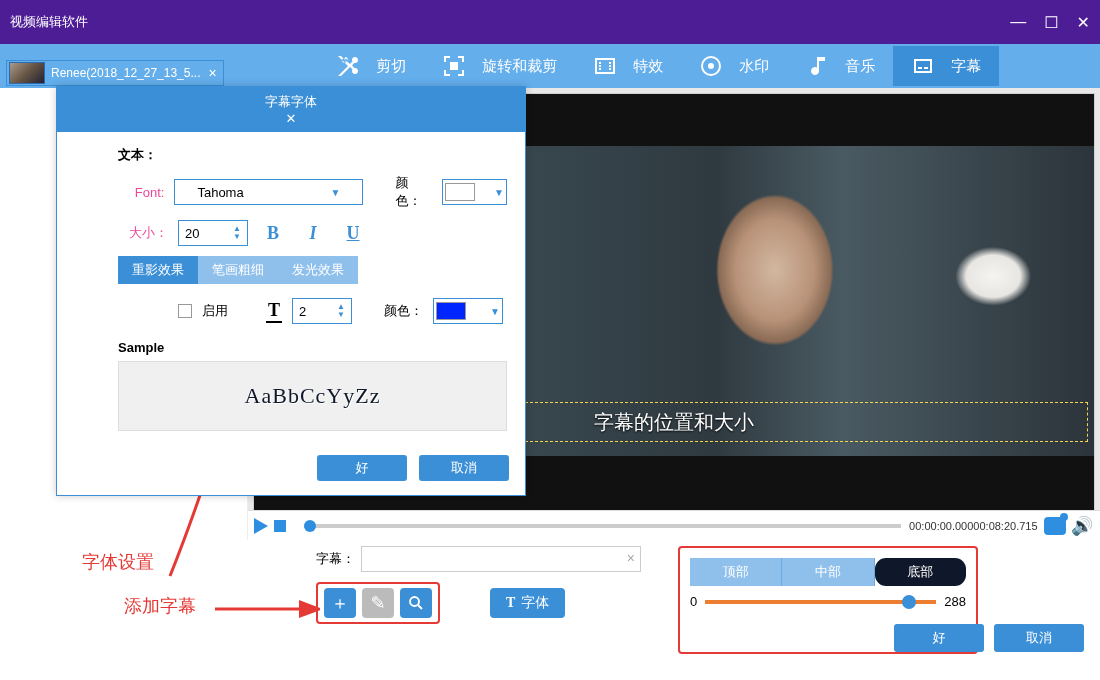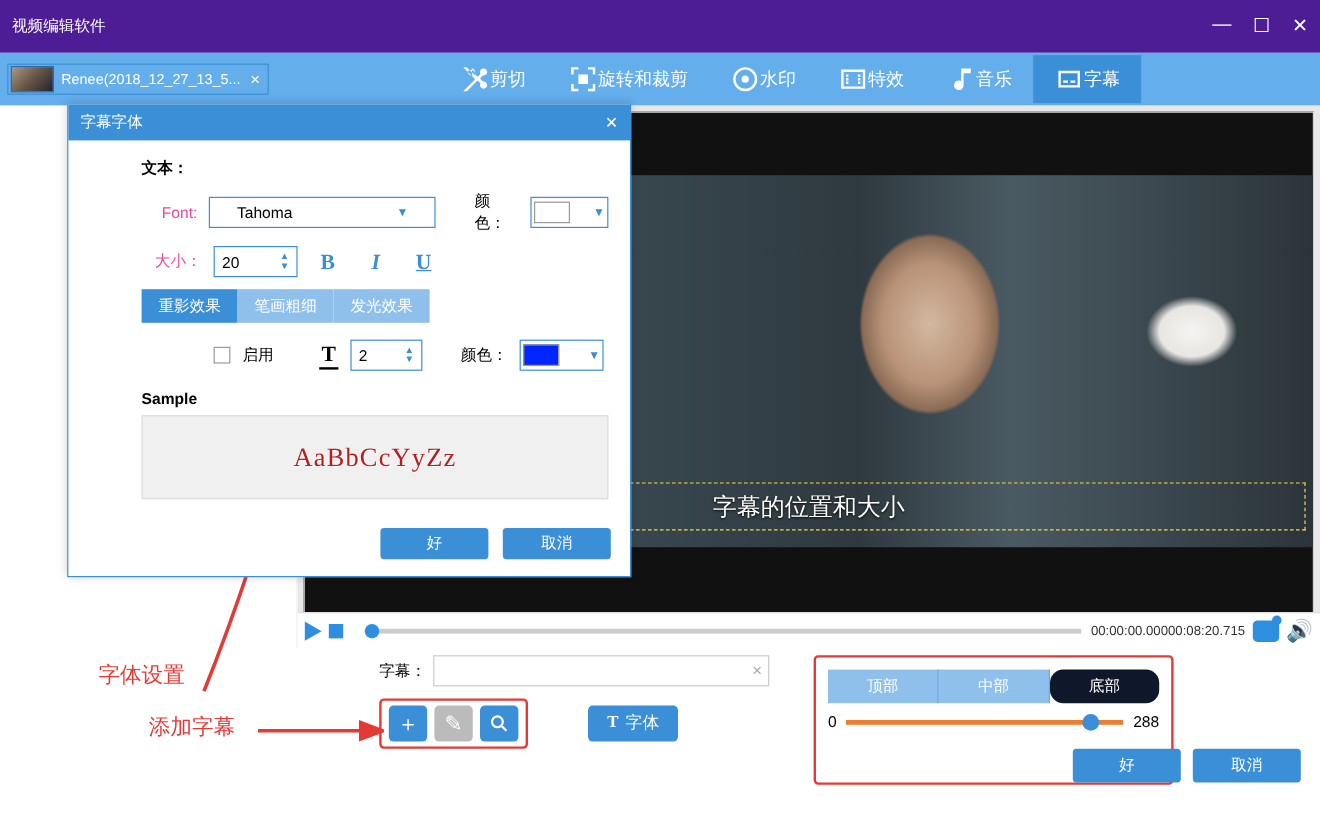--- a/index.html
+++ b/index.html
@@ -1,26 +1,26 @@
 <!DOCTYPE html>
 <html><head>
 <meta charset="utf-8">
 <style>
   * { box-sizing: border-box; margin: 0; padding: 0; }
   body { font-family: "Microsoft YaHei", Tahoma, Arial, sans-serif; font-size: 13px; background: #fff; width: 1100px; height: 680px; overflow: hidden; }
   .titlebar { height: 44px; background: #4c1d95; color: #fff; display: flex; align-items: center; padding: 0 10px; justify-content: space-between; }
   .titlebar .winctrls { display: flex; gap: 18px; font-size: 16px; }
   .titlebar .winctrls span { cursor: default; }
 
-  .toolbar-row { height: 44px; background: #64aeec; display: flex; align-items: center; padding: 2px 6px; }
+  .toolbar-row { height: 44px; background: #64aeec; display: flex; align-items: flex-end; padding: 2px 6px; }
   .fileTab { background: #64aeec; color: #fff; height: 26px; display: flex; align-items: center; padding: 0 6px 0 2px; border: 1px solid #3b8fd6; font-size: 12px; max-width: 240px; }
   .fileTab .thumb { width: 36px; height: 22px; background: linear-gradient(135deg,#a98,#654,#223); margin-right: 6px; border:1px solid #2b6cb0;}
   .fileTab .close { margin-left:8px; font-size:14px;}
   .tabs { flex:1; display:flex; justify-content:center; gap:0; height:100%; align-items:center;}
-  .tabs .tab { padding:0 18px; height:100%; display:flex; align-items:center; gap:0; color:#fff; font-size:15px;}
+  .tabs .tab { padding:0 18px; height:100%; display:flex; align-items:center; gap:16px; color:#fff; font-size:15px;}
   .tabs .tab.active { background:#3b8fd6;}
   .tabs .tab .ico { width:24px; height:24px; display:inline-flex; align-items:center; justify-content:center;}
   .tabs .tab svg { width:24px; height:24px; fill:#fff; }
 
   .mainArea { position:relative; height:452px; display:flex; }
   .leftPanel { width:248px; background:#fff; border-right:1px solid #eee;}
   .videoArea { flex:1; background:#e8e8e8; padding:5px; position:relative;}
   .videoBox { width:100%; height:420px; background:#111; position:relative; border:1px solid #d0d0d0;}
   .videoFrame { position:absolute; left:0; right:0; top:52px; height:310px;
     background:
@@ -62,35 +62,35 @@
   .segBtns .dark { background:#0f172a;border-radius:11px;}
   .posSlider { display:flex; align-items:center; gap:8px; margin-top:8px;}
   .posSlider .bar { flex:1; height:4px; background:#ed7d31; position:relative;}
   .posSlider .bar .knob { position:absolute; right:20px; top:-5px; width:14px;height:14px;border-radius:50%;background:#3b8fd6;}
 
   .footerBtns { position:absolute; right:16px; bottom:8px; display:flex; gap:10px;}
   .footerBtns .btn { background:#3b8fd6; color:#fff; width:90px; text-align:center; padding:5px 0; border-radius:3px;}
 
   
   .dialog { position:absolute; left:56px; top:86px; width:470px; background:#fff; border:1px solid #3b8fd6; box-shadow:0 0 8px rgba(0,0,0,.2); z-index:50;}
-  .dlgTitle { background:#3b8fd6; color:#fff; padding:6px 10px; display:flex; justify-content:space-between; align-items:center;}
+  .dlgTitle { background:#3b8fd6; color:#fff; padding:6px 10px; display:flex; justify-content:space-between; align-items:center;flex-direction:column;}
   .dlgBody { padding:14px 18px;margin-left:43px;}
   .formRow { display:flex; align-items:center; gap:10px; margin:10px 0;}
   .lbl { width:50px; text-align:right; color:#ec4899;}
   .combo { border:1px solid #3b8fd6; height:26px; display:flex; align-items:center; padding:0 22px; justify-content:space-between; background:#fff;}
   .combo .drop { color:#3b8fd6; font-size:10px;}
   .spinner { border:1px solid #3b8fd6; height:26px; width:70px; display:flex; align-items:center; padding:0 6px; justify-content:space-between;}
   .spinner .arrs { display:flex; flex-direction:column; font-size:8px; color:#3b8fd6; line-height:8px;}
   .biu { color:#3b8fd6; font-weight:bold; width:30px; text-align:center; font-family:'Times New Roman',serif; font-size:18px;}
   .tabset { display:flex; margin-top:8px;}
   .tabset div { padding:5px 14px; color:#fff; font-size:13px;}
   .check { width:14px;height:14px;border:1px solid #999;display:inline-block;}
   .colorSwatch { width:30px; height:18px; border:1px solid #999; display:inline-block;}
   .sampleBox { margin-top:16px;}
-  .samplePreview { margin-top:6px; background:#f0f0f0; border:1px solid #ddd; height:70px; display:flex; align-items:center; justify-content:center; color:#b91c1c; font-size:22px; font-family:Tahoma; letter-spacing:1px; text-shadow:1px 1px 0 #fff;}
+  .samplePreview { margin-top:6px; background:#f0f0f0; border:1px solid #ddd; height:70px; display:flex; align-items:center; justify-content:center; color:#0f172a; font-size:22px; font-family:Tahoma; letter-spacing:1px; text-shadow:1px 1px 0 #fff;}
   .dlgFoot { display:flex; justify-content:flex-end; gap:12px; padding:10px 16px 14px;}
   .dlgFoot .btn { background:#3b8fd6; color:#fff; width:90px; text-align:center; padding:4px 0; border-radius:3px;}
 </style>
 </head>
 <body>
 
 <div class="titlebar">
   <span>视频编辑软件</span>
   <div class="winctrls">
     <span>—</span>
@@ -118,33 +118,33 @@
       <span class="ico">
           <svg viewBox="0 0 24 24">
             <path d="M4 4h4V2H2v6h2V4zm16 0v4h2V2h-6v2h4zM4 20v-4H2v6h6v-2H4zm16 0h-4v2h6v-6h-2v4zM8 8h8v8H8z" fill="#fff"></path>
           </svg>
         </span>
       <span>旋转和裁剪</span>
     </div>
     <div class="tab">
       <span class="ico">
           <svg viewBox="0 0 24 24">
+            <path d="M2 4h20v16H2zM4 6v12h16V6zm2 2h2v2H6zm0 3h2v2H6zm0 3h2v2H6zm10-6h2v2h-2zm0 3h2v2h-2zm0 3h2v2h-2z" fill="#fff"></path>
+          </svg>
+        </span>
+      <span>特效</span>
+    </div>
+    <div class="tab">
+      <span class="ico">
+          <svg viewBox="0 0 24 24">
             <circle cx="12" cy="12" r="9" fill="none" stroke="#fff" stroke-width="2"></circle>
             <circle cx="12" cy="12" r="3" fill="#fff"></circle>
           </svg>
         </span>
       <span>水印</span>
-    </div>
-    <div class="tab">
-      <span class="ico">
-          <svg viewBox="0 0 24 24">
-            <path d="M2 4h20v16H2zM4 6v12h16V6zm2 2h2v2H6zm0 3h2v2H6zm0 3h2v2H6zm10-6h2v2h-2zm0 3h2v2h-2zm0 3h2v2h-2z" fill="#fff"></path>
-          </svg>
-        </span>
-      <span>特效</span>
     </div>
     <div class="tab">
       <span class="ico">
           <svg viewBox="0 0 24 24">
             <path d="M12 3v10.6A4 4 0 1 0 14 17V7h6V3z" fill="#fff"></path>
           </svg>
         </span>
       <span>音乐</span>
     </div>
     <div class="tab active">

